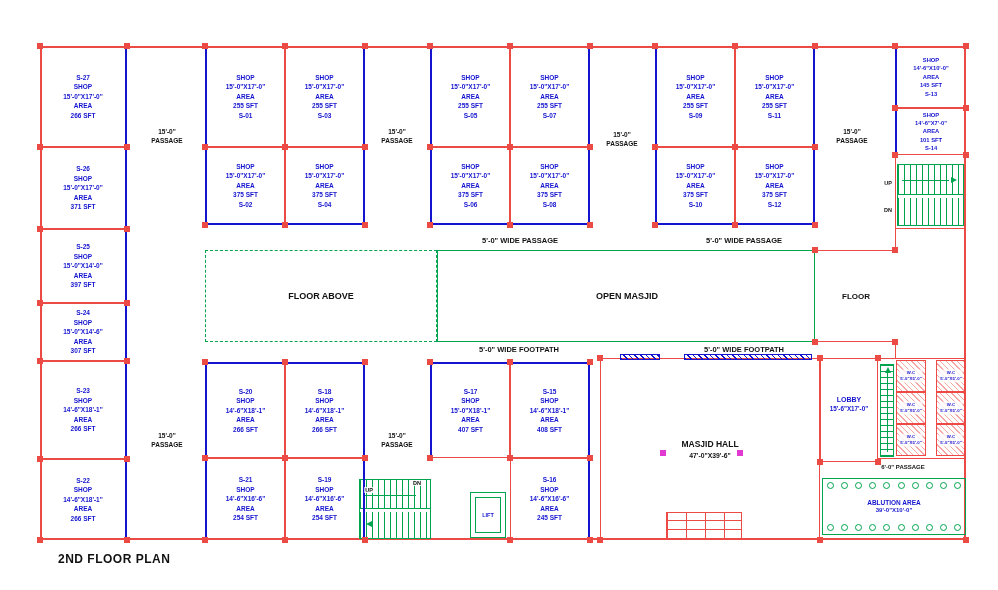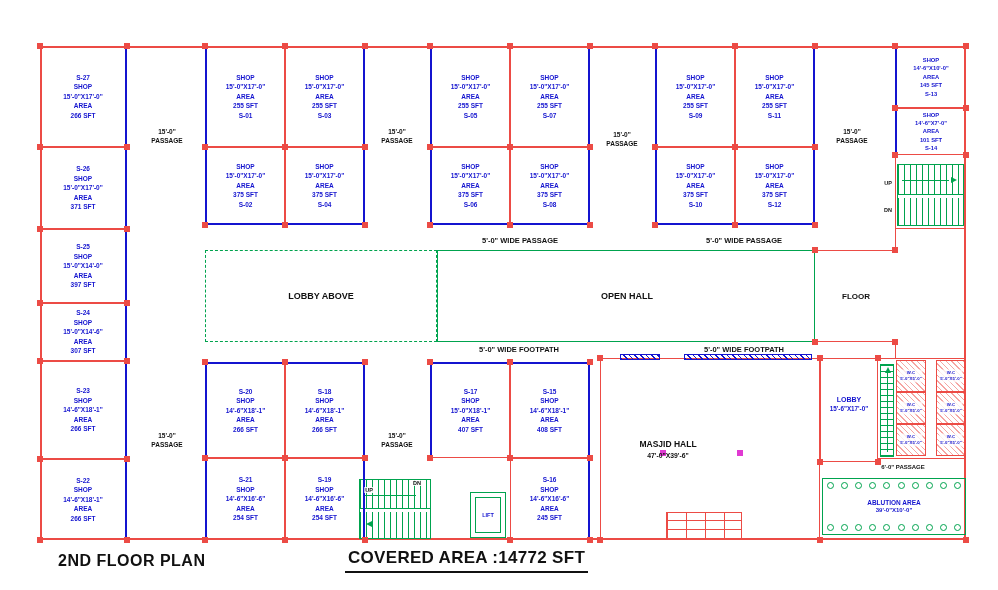--- a/index.html
+++ b/index.html
@@ -59,21 +59,21 @@
   .steps{position:absolute;box-sizing:border-box;border:1px solid var(--wall,#ec4b45);background-color:#fff;
        background-image:repeating-linear-gradient(90deg,var(--wall,#ec4b45) 0 1px,transparent 1px 19px),
                         repeating-linear-gradient(0deg,var(--wall,#ec4b45) 0 1px,transparent 1px 9px);z-index:2;}
   .ablution{position:absolute;box-sizing:border-box;border:1px solid var(--green,#00a34e);display:flex;
        flex-direction:column;justify-content:space-between;padding:3px 4px;z-index:2;}
   .abl-row{display:flex;justify-content:space-between;}
   .abl-circle{width:7px;height:7px;box-sizing:border-box;border:1px solid var(--green,#00a34e);border-radius:50%;}
   .abl-text{display:flex;flex-direction:column;align-items:center;font-weight:bold;color:var(--blue,#1414cf);
        line-height:1.25;}
   .abl-text .nm{font-size:6.5px;} .abl-text .dm{font-size:6px;}
-  .floor-title{position:absolute;font-weight:bold;font-size:16px;color:var(--ink,#111);letter-spacing:.5px;z-index:5;}
+  .floor-title{position:absolute;font-weight:bold;font-size:12px;color:var(--ink,#111);letter-spacing:.5px;z-index:5;}
   .area-text{position:absolute;font-weight:bold;font-size:17px;color:var(--ink,#111);
        border-bottom:2px solid var(--ink,#111);padding:0 3px 3px;z-index:5;letter-spacing:.3px;}
 </style>
 </head>
 <body>
 
 <div class="plan" id="plan">
 
   <div class="outline" style="left:40px;top:46px;width:926px;height:494px;border-width:2px"></div>
   <div class="wall-v" style="left:895px;top:46px;height:182px"></div>
@@ -171,43 +171,42 @@
   <div class="plabel" style="left:397px;top:441px">
     <span>15'-0"</span>
     <span>PASSAGE</span>
   </div>
 
   <div class="wlabel" style="left:520px;top:240px">5'-0" WIDE PASSAGE</div>
   <div class="wlabel" style="left:744px;top:240px">5'-0" WIDE PASSAGE</div>
   <div class="wlabel" style="left:519px;top:349px">5'-0" WIDE FOOTPATH</div>
   <div class="wlabel" style="left:744px;top:349px">5'-0" WIDE FOOTPATH</div>
 
-  <div class="alabel" style="left:321px;top:296px">LOBBY ABOVE</div>
-  <div class="alabel" style="left:627px;top:296px">OPEN HALL</div>
+  <div class="alabel" style="left:321px;top:296px">FLOOR ABOVE</div>
+  <div class="alabel" style="left:627px;top:296px">OPEN MASJID</div>
   <div class="alabel" style="left:856px;top:296px;font-size:8px">FLOOR</div>
 
-  <div class="mlabel" style="left:668px;top:450px">
+  <div class="mlabel" style="left:710px;top:450px">
     <span class="nm">MASJID HALL</span>
     <span class="dm">47'-0"X39'-6"</span>
   </div>
   <div class="blabel" style="left:849px;top:404px">
     <span class="nm">LOBBY</span>
     <span class="dm">15'-6"X17'-0"</span>
   </div>
   <div class="plabel" style="left:903px;top:467px;font-size:6px">
     <span>6'-0" PASSAGE</span>
   </div>
 
   <div class="tiny" style="left:888px;top:183px">UP</div>
   <div class="tiny" style="left:888px;top:210px">DN</div>
   <div class="tiny" style="left:369px;top:490px">UP</div>
   <div class="tiny" style="left:417px;top:483px">DN</div>
 
   <div class="floor-title" style="left:58px;top:552px">2ND FLOOR PLAN</div>
-  <div class="area-text" style="left:345px;top:548px">COVERED AREA :14772 SFT</div>
 
 <div class="room shop" style="left: 205px; top: 46px; width: 80px; height: 101px; border-left: 2px solid var(--blue);">
       <span>SHOP</span>
       <span>15'-0"X17'-0"</span>
       <span>AREA</span>
       <span>255 SFT</span>
       <span>S-01</span>
     </div>
     <div class="col-sq" style="left: 205px; top: 46px;"></div>
     <div class="col-sq" style="left: 285px; top: 46px;"></div>

